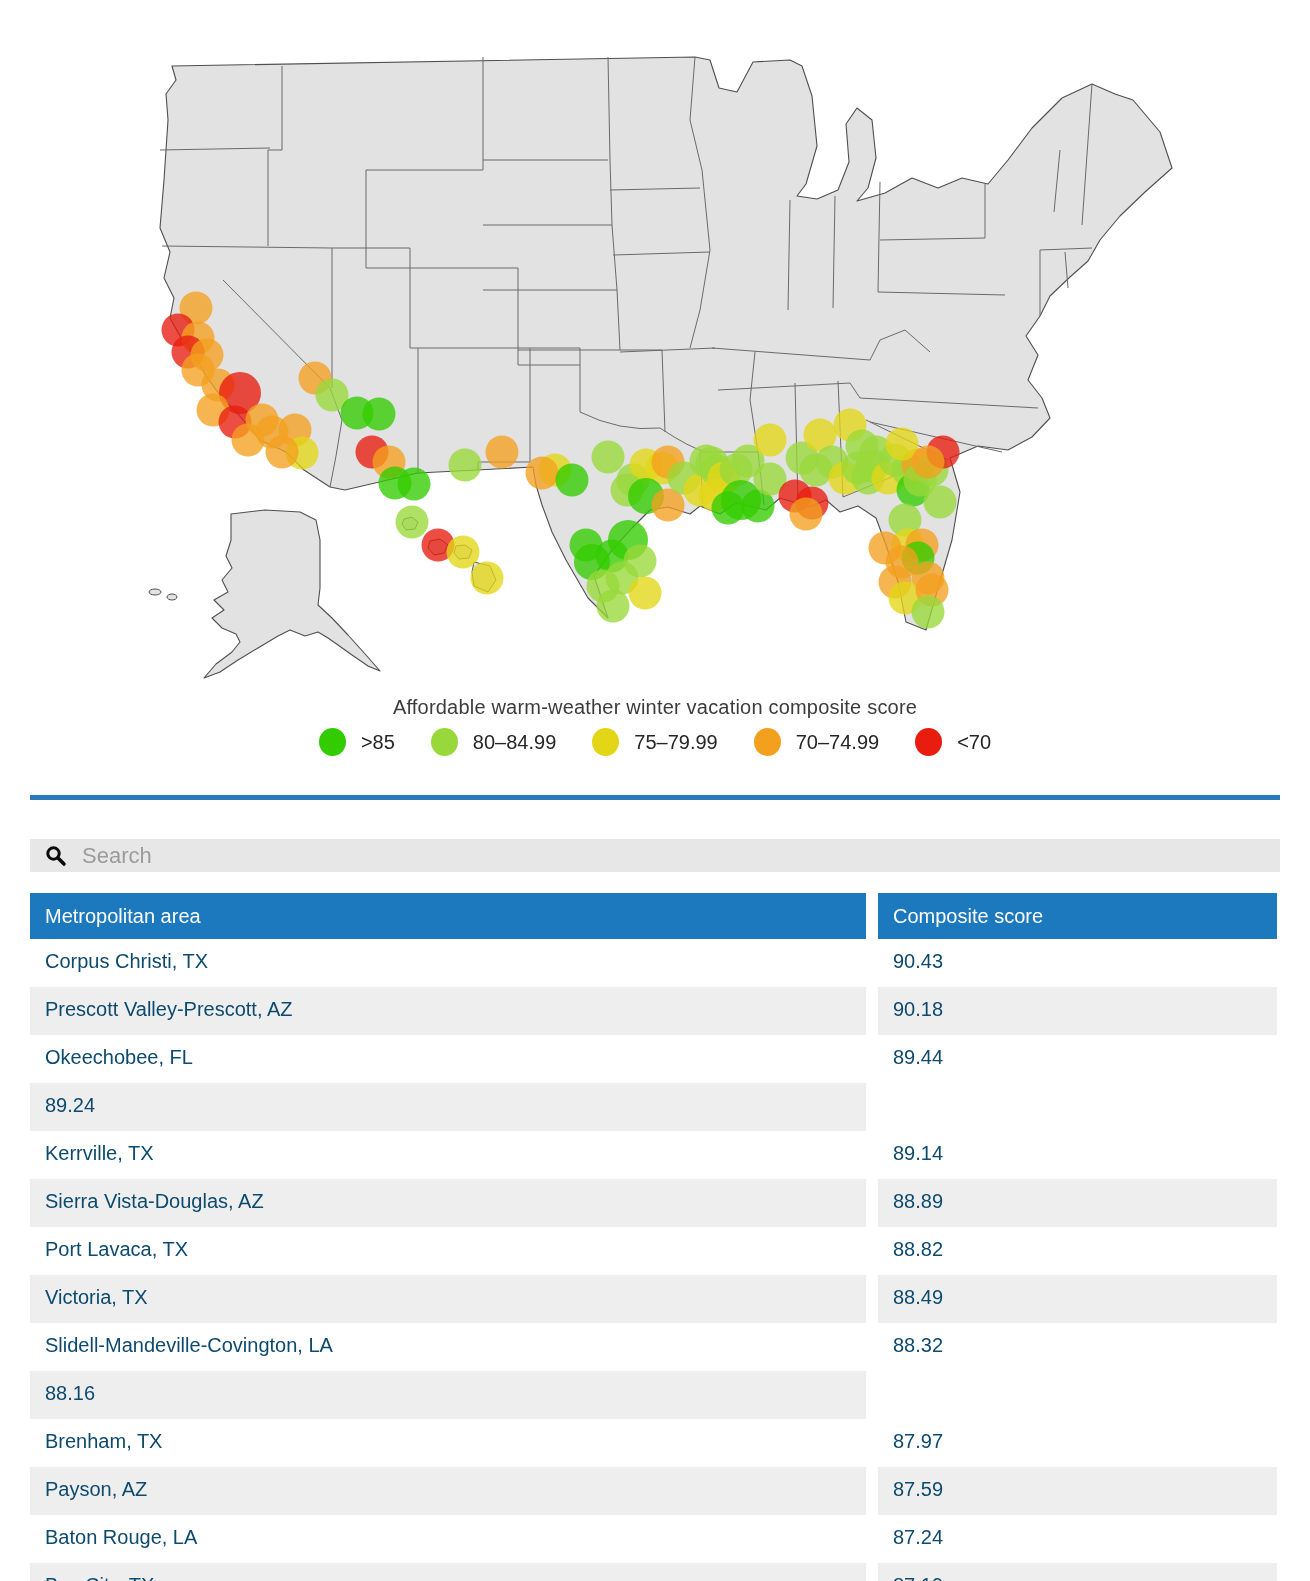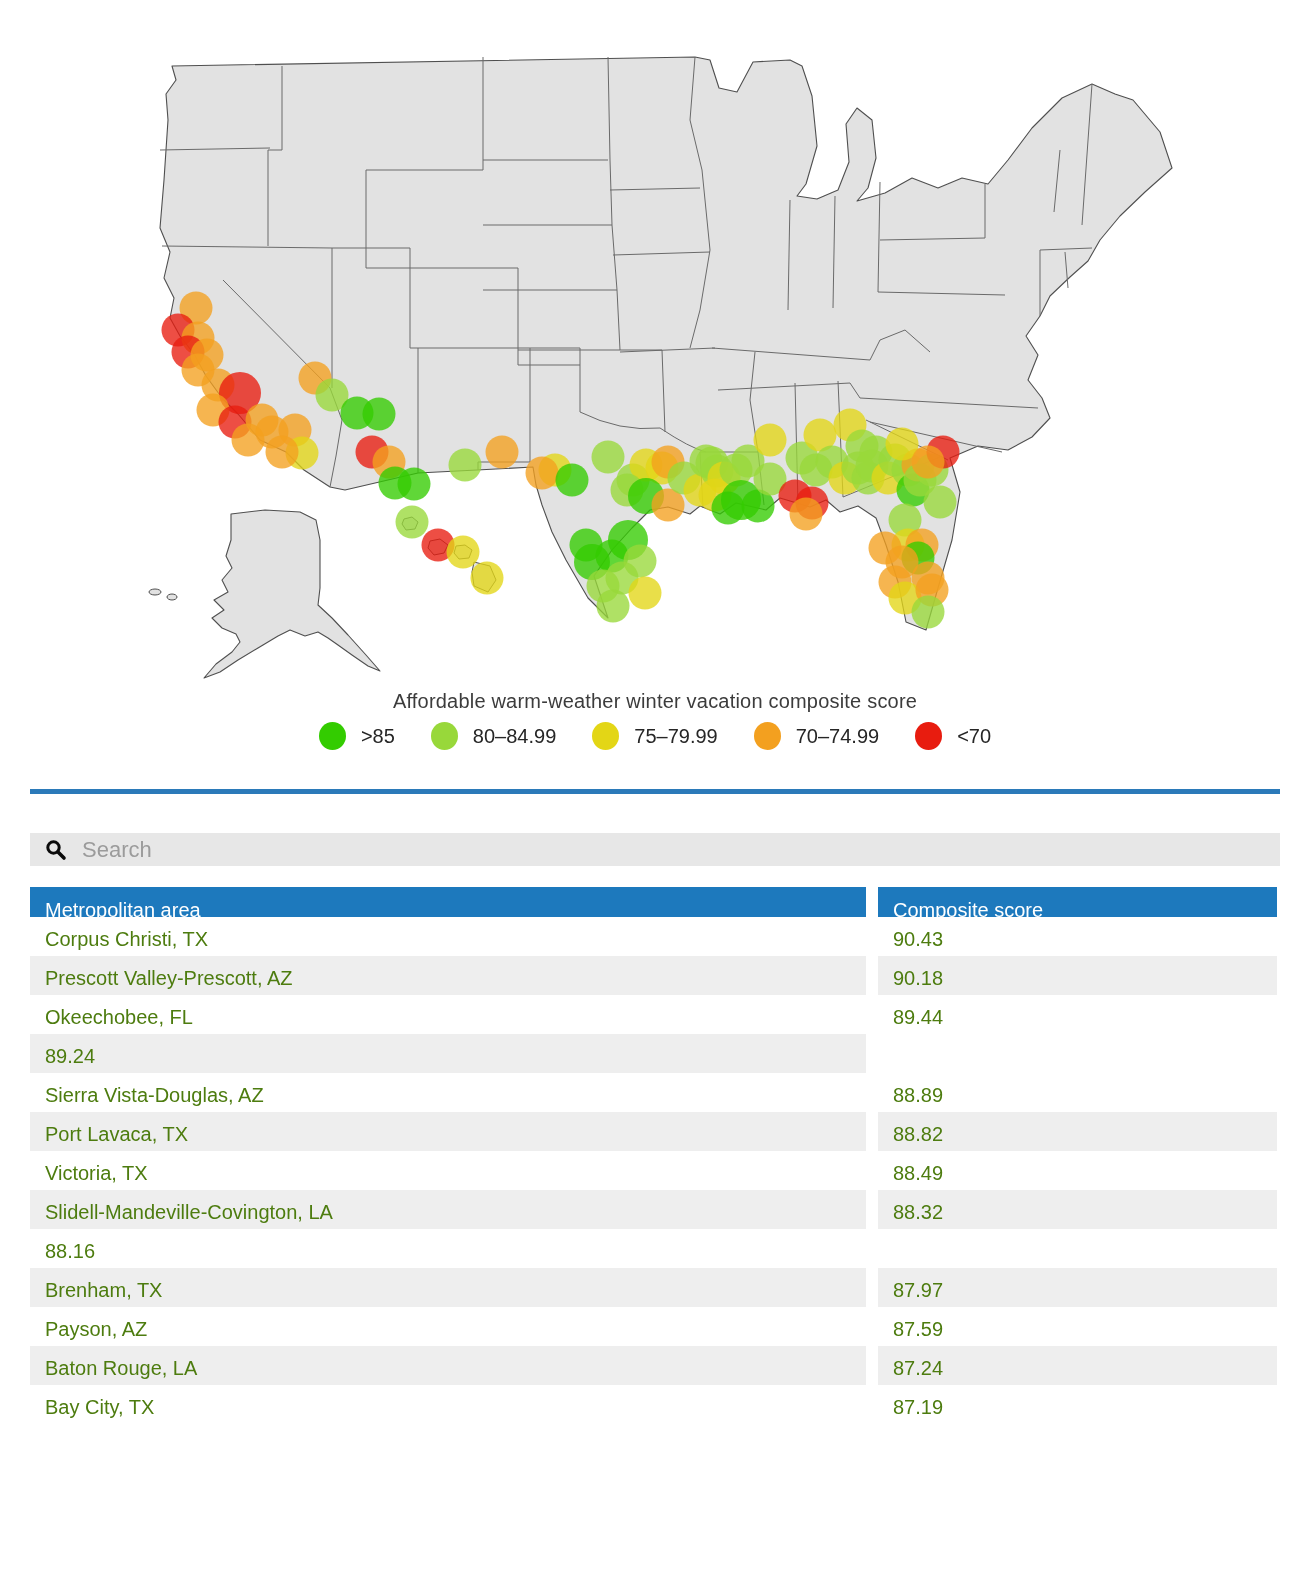--- a/index.html
+++ b/index.html
@@ -8,21 +8,21 @@
     font-family:"Liberation Sans",sans-serif;
     -webkit-font-smoothing:antialiased;
   }
   
   .map-figure{position:relative;}
   .map-svg{display:block;}
   .state{fill:#e2e2e2;stroke:#4f4f4f;stroke-width:1.1;stroke-linejoin:round;}
   .borders{fill:none;stroke:#6a6a6a;stroke-width:1;stroke-linejoin:round;}
   .islands{fill:#e2e2e2;stroke:#4f4f4f;stroke-width:1;}
   .dot{fill-opacity:.78;}
-  .legend-wrap{text-align:center;margin-top:4px;}
+  .legend-wrap{text-align:center;margin-top:10px;}
   .legend-title{font-size:20px;color:#3c3c3c;letter-spacing:.2px;}
   .legend-row{margin-top:9px;display:flex;justify-content:center;align-items:center;gap:36px;}
   .legend-item{display:flex;align-items:center;gap:15px;font-size:20px;color:#262626;justify-content:center;}
   .legend-swatch{width:27px;height:28px;border-radius:50%;display:inline-block;}
   
   .divider{margin:39px 30px 0 30px;height:5px;background:#2b7ab9;}
   
   .search-bar{
     margin:39px 30px 0 30px;height:33px;background:#e7e7e7;
     display:flex;align-items:center;padding-left:15px;box-sizing:border-box;
@@ -30,25 +30,25 @@
   .search-icon{flex:0 0 auto;display:block;}
   .search-input{
     flex:1;margin-left:13px;border:none;background:transparent;outline:none;
     font-family:"Liberation Sans",sans-serif;font-size:22px;color:#555;
   }
   .search-input::placeholder{color:#9b9b9b;opacity:1;}
   
   .table-wrap{margin:21px 30px 0 30px;}
   .trow{display:grid;grid-template-columns:836px 399px;column-gap:12px;}
   .th{
-    background:#1d79bd;color:#fff;font-size:20px;height:30px;line-height:46px;
+    background:#1d79bd;color:#fff;font-size:20px;height:46px;line-height:46px;
     padding-left:15px;overflow:hidden;white-space:nowrap;
   }
   .td{
-    font-size:20px;color:#4d7c0f;height:39px;line-height:45.6px;
+    font-size:20px;color:#0c4a6e;height:48px;line-height:45.6px;
     padding-left:15px;overflow:hidden;white-space:nowrap;background:#fff;
   }
   .tbody .trow:nth-child(even) .td{background:#eeeeee;}
 </style>
 </head>
 <body>
 
 <div class="map-figure">
   <svg class="map-svg" width="1310" height="686" viewBox="0 0 1310 686">
 
@@ -240,20 +240,24 @@
         <div class="td">90.18</div>
       </div>
       <div class="trow">
         <div class="td">Okeechobee, FL</div>
         <div class="td">89.44</div>
       </div>
       <div class="trow">
         <div class="td">89.24</div>
       </div>
       <div class="trow">
+        <div class="td">Kerrville, TX</div>
+        <div class="td">89.14</div>
+      </div>
+      <div class="trow">
         <div class="td">Sierra Vista-Douglas, AZ</div>
         <div class="td">88.89</div>
       </div>
       <div class="trow">
         <div class="td">Port Lavaca, TX</div>
         <div class="td">88.82</div>
       </div>
       <div class="trow">
         <div class="td">Victoria, TX</div>
         <div class="td">88.49</div>

